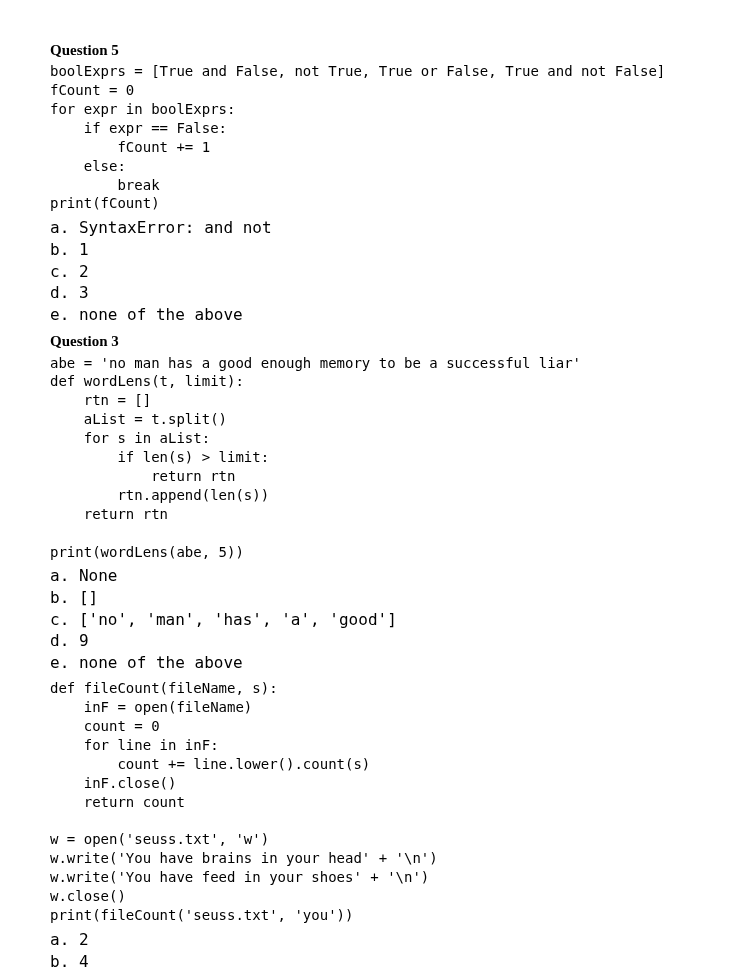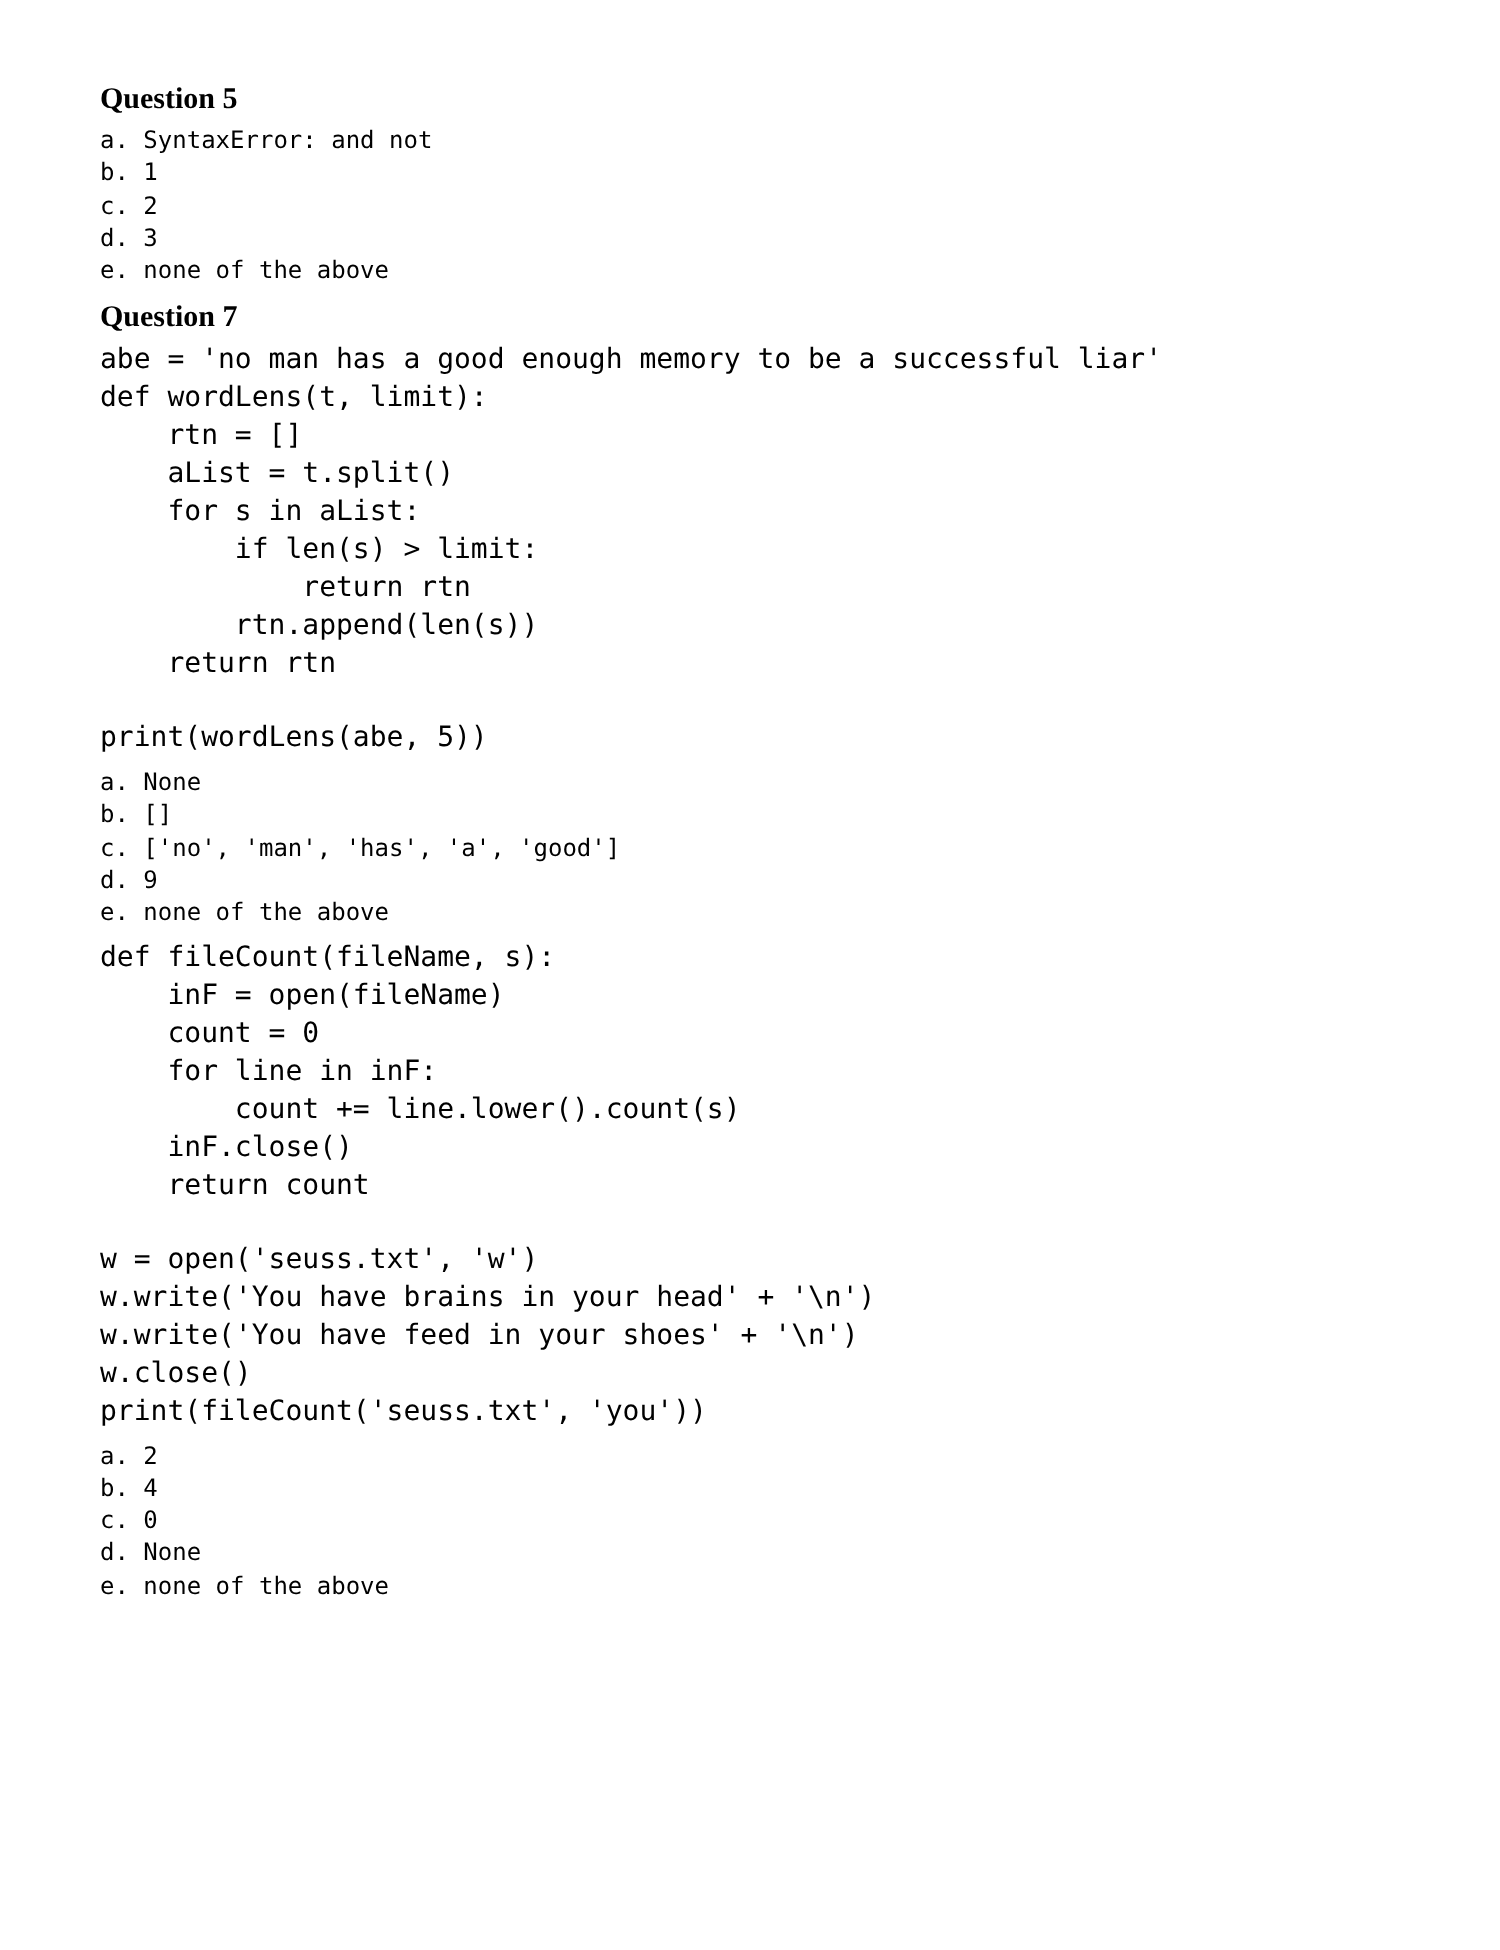--- a/index.html
+++ b/index.html
@@ -25,40 +25,48 @@
   }
   .code {
     font-family: 'DejaVu Sans Mono', Menlo, Consolas, monospace;
     font-size: 14px;
     white-space: pre;
     line-height: 1.35;
     margin-bottom: 4px;
   }
   .opts {
     font-family: 'DejaVu Sans Mono', Menlo, Consolas, monospace;
-    font-size: 12px;
+    font-size: 16px;
     white-space: pre;
     line-height: 1.35;
   }
   .block { margin-bottom: 6px; }
 </style>
 </head>
 <body>
 
 <div class="block">
   <div class="question-title">Question 5</div>
+  <div class="code">boolExprs = [True and False, not True, True or False, True and not False]
+fCount = 0
+for expr in boolExprs:
+    if expr == False:
+        fCount += 1
+    else:
+        break
+print(fCount)</div>
   <div class="opts">a. SyntaxError: and not
 b. 1
 c. 2
 d. 3
 e. none of the above</div>
 </div>
 
 <div class="block">
-  <div class="question-title">Question 7</div>
+  <div class="question-title">Question 3</div>
   <div class="code">abe = 'no man has a good enough memory to be a successful liar'
 def wordLens(t, limit):
     rtn = []
     aList = t.split()
     for s in aList:
         if len(s) &gt; limit:
             return rtn
         rtn.append(len(s))
     return rtn
 

